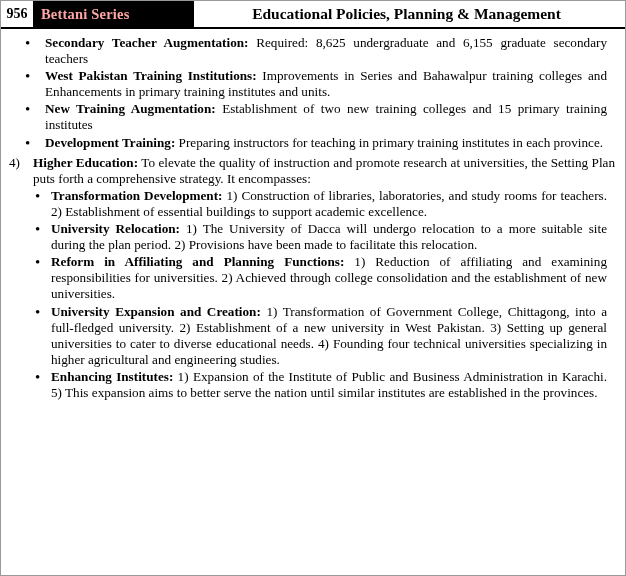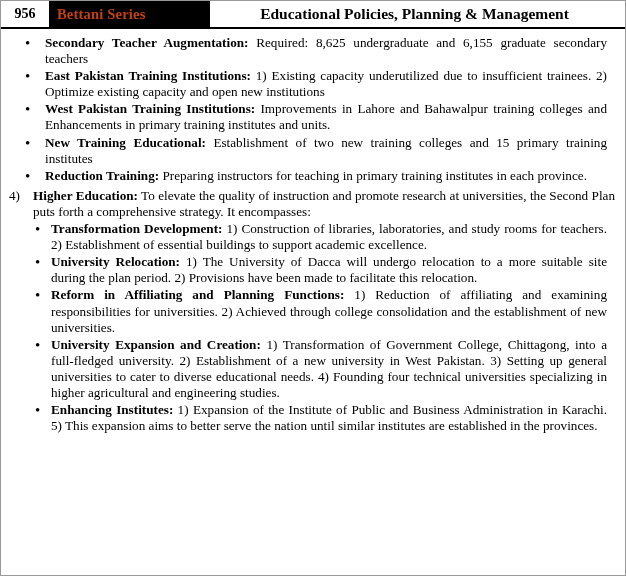--- a/index.html
+++ b/index.html
@@ -24,32 +24,32 @@
   }
 
   
   .header {
     display: flex;
     align-items: stretch;
     height: 26px;
     border-bottom: 2px solid #000000;
   }
   .header-page-num {
-    width: 48px;
+    width: 32px;
     display: flex;
     align-items: center;
     justify-content: center;
     font-size: 14px;
     font-weight: bold;
     font-family: "Liberation Serif", serif;
   }
   .header-series {
     min-width: 145px;
     background: #000000;
-    color: #c2410c;
+    color: #fca5a5;
     display: flex;
     align-items: center;
     padding: 0 8px;
     font-size: 14.5px;
     font-weight: bold;
     font-family: "Liberation Serif", serif;
     letter-spacing: 0.2px;
   }
   .header-title {
     flex: 1;
@@ -136,38 +136,35 @@
     <div class="header-title">Educational Policies, Planning &amp; Management</div>
   </div>
 
   <div class="content">
 
     <ul class="bullets">
       <li>
         <span class="lead">Secondary Teacher Augmentation:</span><span> Required: 8,625 undergraduate and 6,155 graduate secondary teachers</span>
       </li>
       <li>
-        <span class="lead">East Pakistan Training Institutions:</span><span> 1) Existing capacity underutilized due to insufficient trainees. 2) Optimize existing capacity and open new institutions</span>
+        <span class="lead">West Pakistan Training Institutions:</span><span> Improvements in Series and Bahawalpur training colleges and Enhancements in primary training institutes and units.</span>
       </li>
       <li>
-        <span class="lead">West Pakistan Training Institutions:</span><span> Improvements in Lahore and Bahawalpur training colleges and Enhancements in primary training institutes and units.</span>
+        <span class="lead">New Training Augmentation:</span><span> Establishment of two new training colleges and 15 primary training institutes</span>
       </li>
       <li>
-        <span class="lead">New Training Educational:</span><span> Establishment of two new training colleges and 15 primary training institutes</span>
-      </li>
-      <li>
-        <span class="lead">Reduction Training:</span><span> Preparing instructors for teaching in primary training institutes in each province.</span>
+        <span class="lead">Development Training:</span><span> Preparing instructors for teaching in primary training institutes in each province.</span>
       </li>
     </ul>
 
     <div class="numbered">
       <div class="num-label">4)</div>
       <div class="num-body">
         <p class="para">
-          <span class="sect-title">Higher Education:</span><span> To elevate the quality of instruction and promote research at universities, the Second Plan puts forth a comprehensive strategy. It encompasses:</span>
+          <span class="sect-title">Higher Education:</span><span> To elevate the quality of instruction and promote research at universities, the Setting Plan puts forth a comprehensive strategy. It encompasses:</span>
         </p>
         <ul class="bullets">
           <li>
             <span class="lead">Transformation Development:</span><span> 1) Construction of libraries, laboratories, and study rooms for teachers. 2) Establishment of essential buildings to support academic excellence.</span>
           </li>
           <li>
             <span class="lead">University Relocation:</span><span> 1) The University of Dacca will undergo relocation to a more suitable site during the plan period. 2) Provisions have been made to facilitate this relocation.</span>
           </li>
           <li>
             <span class="lead">Reform in Affiliating and Planning Functions:</span><span> 1) Reduction of affiliating and examining responsibilities for universities. 2) Achieved through college consolidation and the establishment of new universities.</span>

